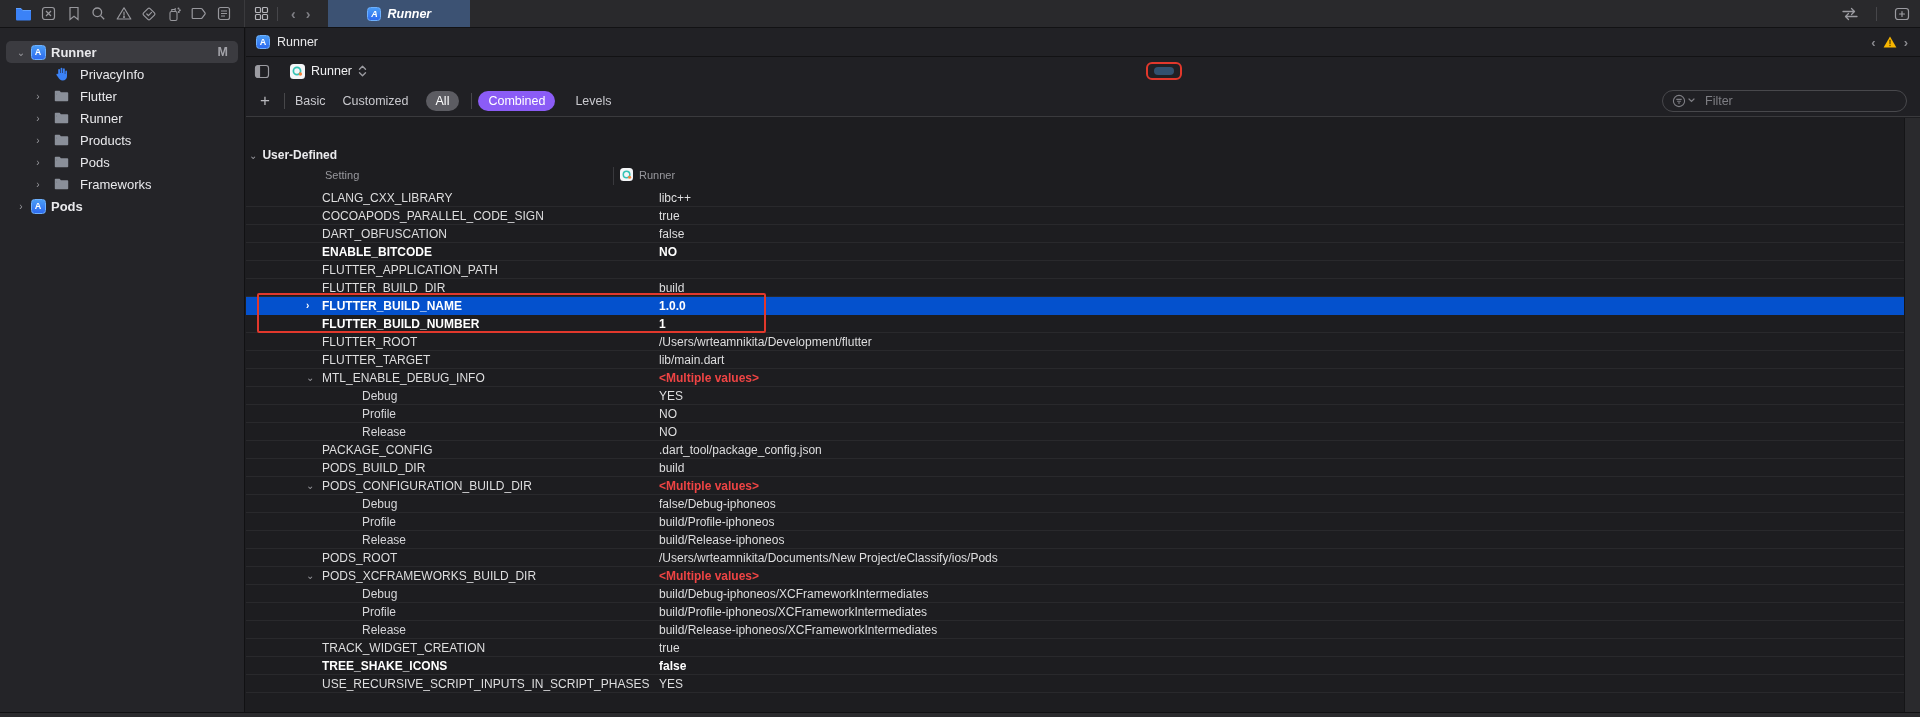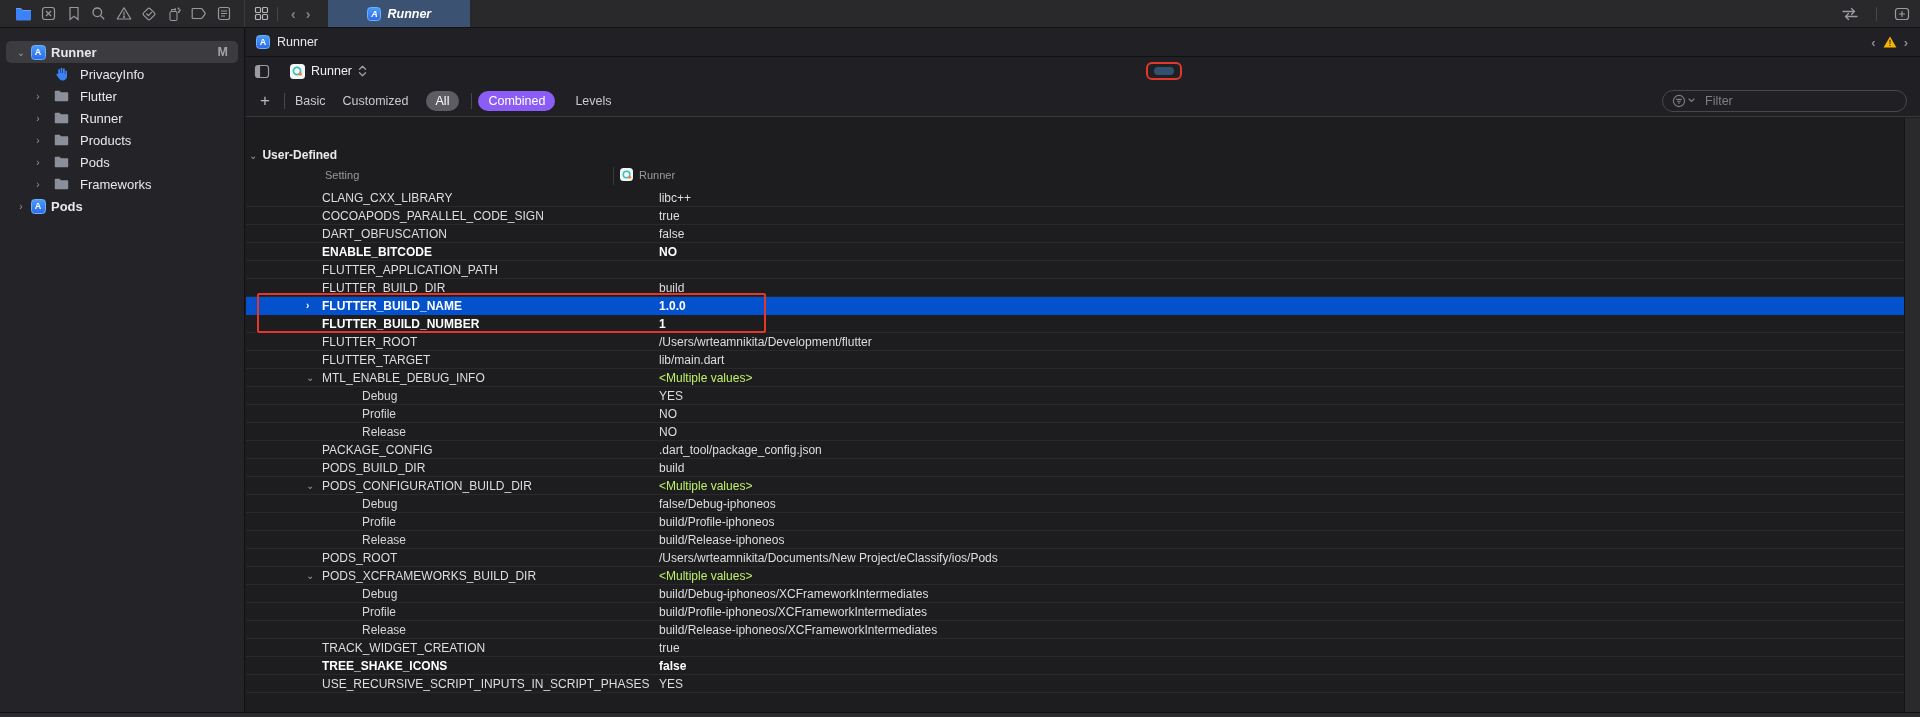--- a/index.html
+++ b/index.html
@@ -100,21 +100,21 @@
 
   .rows { position:absolute; left:0; right:0; top:71px; }
   .srow { position:relative; height:18px; font-size:12px; color:#dededf; border-bottom:1px solid #29292c; }
   .srow .chev { position:absolute; left:60px; top:0; width:14px; line-height:18px; color:#98989d; font-size:10px; }
   .srow .label { position:absolute; left:76px; top:0; line-height:18px; white-space:nowrap; }
   .srow.sub .label { left:116px; color:#d6d6d9; }
   .srow .value { position:absolute; left:375px; right:6px; top:0; line-height:18px; white-space:nowrap; overflow:hidden;margin-left:38px; }
   .srow.bold { font-weight:700; color:#fff; }
   .srow.selected { background:#0451cd; border-bottom-color:#0451cd; }
   .srow.selected .chev { color:#fff; font-weight:700; }
-  .value.muted { color:#bef264; }
+  .value.muted { color:#ef4444;font-weight:bold; }
 
   .red-box-rows { position:absolute; left:257px; top:293px; width:509px; height:40px;
     border:2.5px solid #e2382c; border-radius:2px; z-index:6; pointer-events:none; }
 </style>
 </head>
 <body>
 
 <div class="root">
 
   <div class="toolbar">

